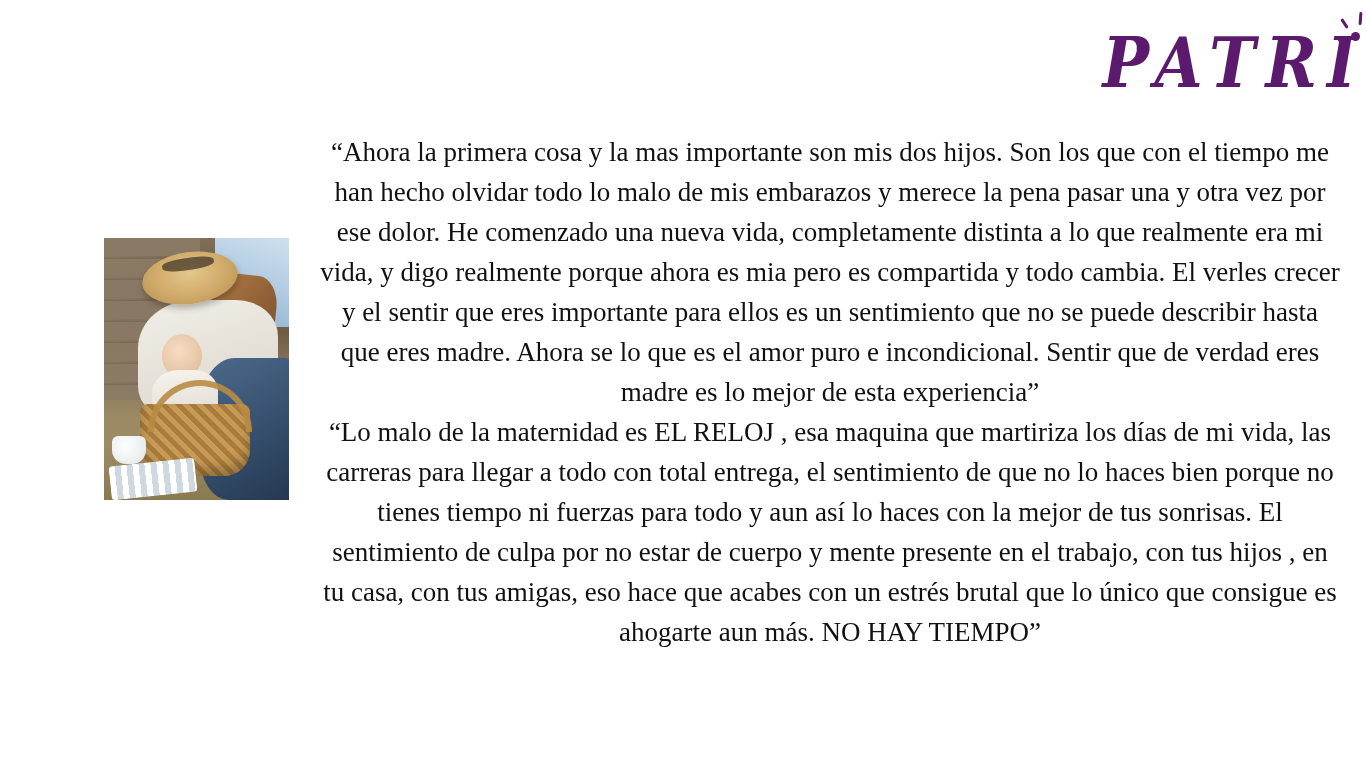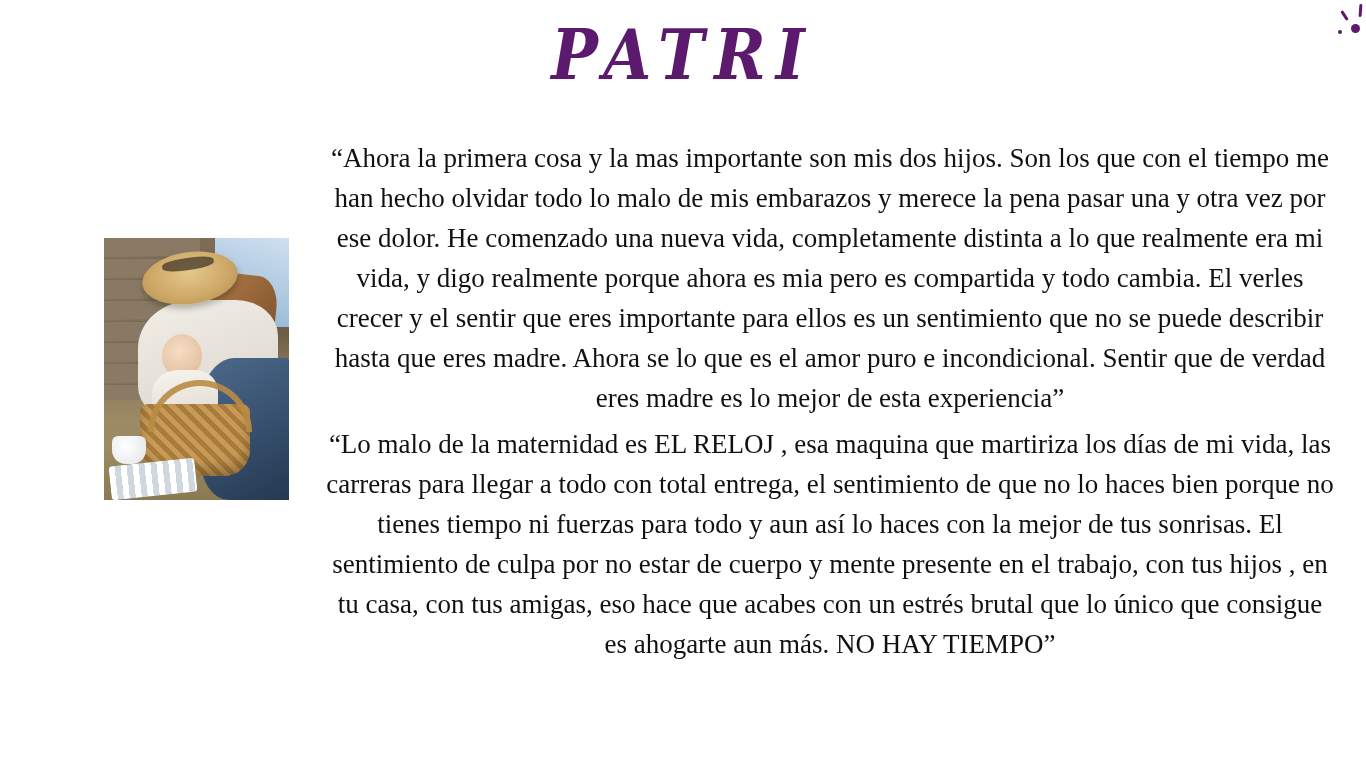--- a/index.html
+++ b/index.html
@@ -12,23 +12,23 @@
     height: 764px;
     position: relative;
     overflow: hidden;
     font-family: "Liberation Serif", serif;
   }
 
   
   #title-block {
     position: absolute;
     left: 0;
-    top: 28px;
+    top: 36px;
     width: 1366px;
-    text-align: center;
+    text-align: right;
     pointer-events: none;
   }
   #title-text {
     display: inline-block;
     position: relative;
     color: #5b1a6e;
     font-family: "DejaVu Serif", serif;
     font-weight: bold;
     font-style: italic;
     font-size: 62px;
@@ -150,21 +150,21 @@
     position: absolute;
     left: 320px;
     top: 132px;
     width: 1020px;
     text-align: center;
     color: #111111;
     font-family: "Liberation Serif", serif;
     font-size: 27px;
     line-height: 40px;
   }
-  #body-text p { margin: 6px; }
+  #body-text p { margin: 0; }
 </style>
 </head>
 <body>
 
 <div id="title-block">
   <span id="title-text">PATRI</span>
   <span class="spark" id="spark-dot-1"></span>
   
   <span class="spark" id="spark-dot-3"></span>
   <span class="spark" id="spark-ray-1"></span>

